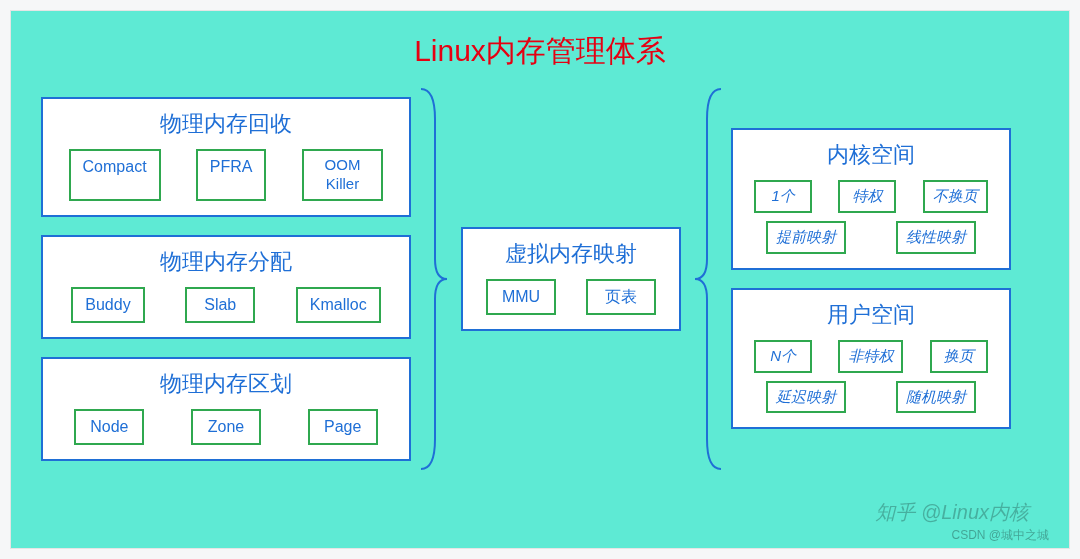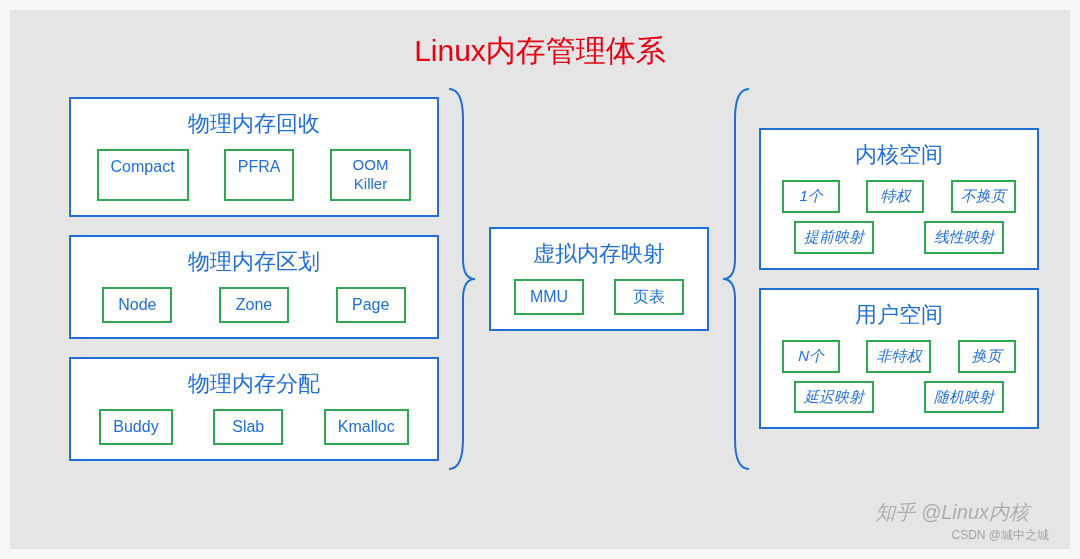--- a/index.html
+++ b/index.html
@@ -5,38 +5,38 @@
   * { box-sizing: border-box; margin: 0; padding: 0; }
   body {
     width: 1080px;
     height: 559px;
     background: #f6f7f8;
     font-family: "Microsoft YaHei", "PingFang SC", sans-serif;
     position: relative;
     padding: 10px;
   }
   .canvas {
-    background: #e5e5e5;
+    background: #5eead4;
     border: 1px solid #e5e5e5;
     width: 100%;
     height: 100%;
     position: relative;
     padding: 20px 30px;
   }
   .title {
     text-align: center;
     color: #e60012;
     font-size: 30px;
     font-weight: 500;
     margin-bottom: 25px;
   }
   .main-row {
     display: flex;
     align-items: center;
-    justify-content: flex-end;
+    justify-content: flex-start;
     gap: 10px;
   }
   .col { display: flex; flex-direction: column; gap: 18px; }
   .left-col { flex: 0 0 370px; }
   .mid-col  { flex: 0 0 220px; border-radius: 29px; }
   .right-col{ flex: 0 0 280px; }
 
   .block {
     border: 2px solid #1f6fd6;
     padding: 10px 12px 14px 12px;
@@ -105,34 +105,34 @@
         <div class="block-title">物理内存回收</div>
         <div class="tags">
           <div class="tag">Compact</div>
           <div class="tag">PFRA</div>
           <div class="tag small">OOM
 Killer</div>
         </div>
       </div>
 
       <div class="block">
+        <div class="block-title">物理内存分配</div>
+        <div class="tags">
+          <div class="tag">Buddy</div>
+          <div class="tag">Slab</div>
+          <div class="tag">Kmalloc</div>
+        </div>
+      </div>
+
+      <div class="block">
         <div class="block-title">物理内存区划</div>
         <div class="tags">
           <div class="tag">Node</div>
           <div class="tag">Zone</div>
           <div class="tag">Page</div>
-        </div>
-      </div>
-
-      <div class="block">
-        <div class="block-title">物理内存分配</div>
-        <div class="tags">
-          <div class="tag">Buddy</div>
-          <div class="tag">Slab</div>
-          <div class="tag">Kmalloc</div>
         </div>
       </div>
 
     </div>
 
     <div class="spacer">
       <svg width="34" height="400" viewBox="0 0 34 400" style="position:absolute; top:-200px; left:-4px;">
         <path d="M4,10 Q18,10 18,40 L18,180 Q18,200 30,200 Q18,200 18,220 L18,360 Q18,390 4,390" fill="none" stroke="#1f6fd6" stroke-width="2"></path>
       </svg>
     </div>

